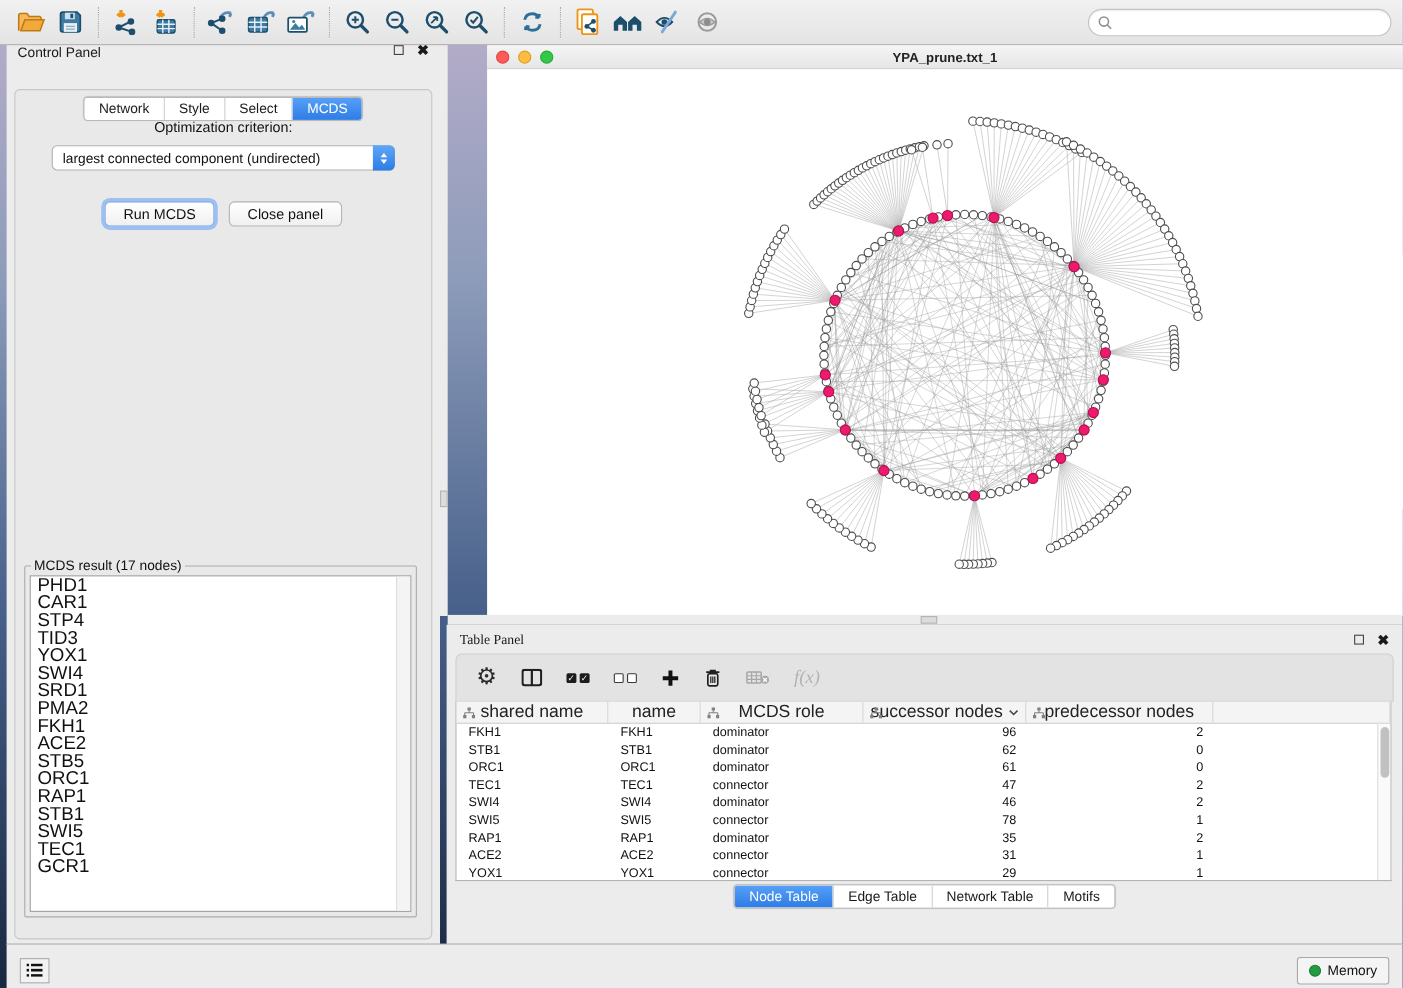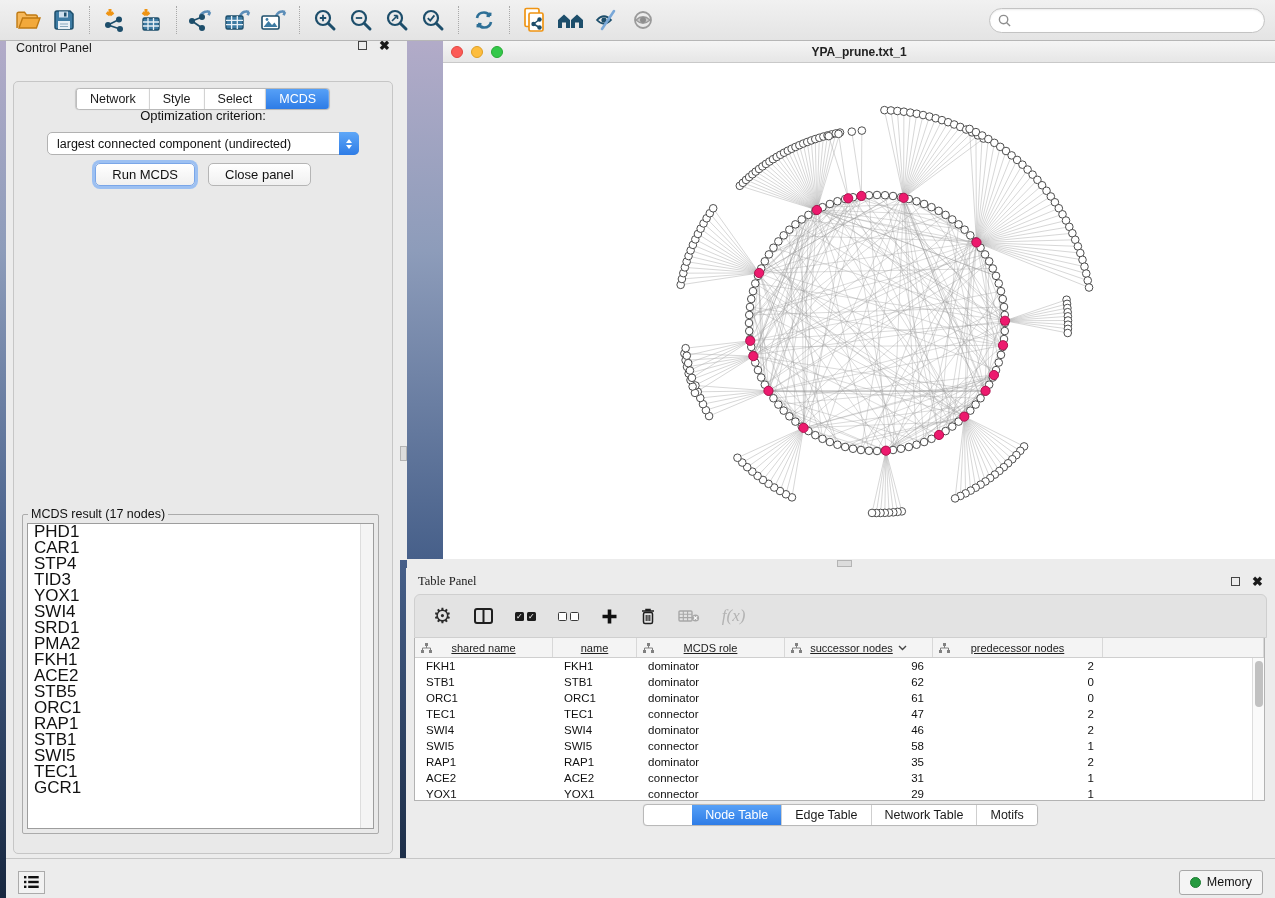--- a/index.html
+++ b/index.html
@@ -37,21 +37,21 @@
     background:#e9e9e9; border:1px solid #c6c6c6; border-radius:5px; }
   .opt-label { text-align:center; margin-top:26px; font-size:13px; color:#111; }
   .criterion { margin:9px auto 0; width:312px; height:23px; background:#fff;
     border:1px solid #b2b2b2; border-radius:5px; position:relative;
     display:flex; align-items:center; padding:0 26px 0 9px; font-size:12.5px; color:#111; }
   .criterion .stepper { position:absolute; right:-1px; top:-1px; width:20px; height:23px;
     border-radius:0 5px 5px 0; background:linear-gradient(#5ea7f8,#2e7ce6);
     display:flex; flex-direction:column; align-items:center; justify-content:center; gap:2px; }
   .chev-up { width:0; height:0; border-left:3.5px solid transparent; border-right:3.5px solid transparent; border-bottom:4.5px solid #fff; }
   .chev-dn { width:0; height:0; border-left:3.5px solid transparent; border-right:3.5px solid transparent; border-top:4.5px solid #fff; }
-  .btn-row { display:flex; justify-content:center; gap:13px; margin-top:8px; }
+  .btn-row { display:flex; justify-content:center; gap:13px; margin-top:28px; }
   .push-btn { height:23px; padding:0 16px; font-size:13px; color:#111;
     background:linear-gradient(#ffffff,#f0f0f0); border:1px solid #b5b5b5; border-radius:5px; }
   .push-btn.focused { box-shadow:0 0 0 3px rgba(92,158,250,.55); border-color:#7aa6e8; }
   .result-box { position:absolute; left:8px; right:13px; top:425px; bottom:19px;
     border:1px solid #ababab; border-radius:2px; }
   .result-box legend { font-size:12.5px; color:#111; padding:0 3px; margin-left:5px; }
   .result-list { position:absolute; left:4px; right:4px; top:2px; bottom:4px; background:#fff;
     border:1px solid #9d9d9d; overflow:hidden; }
   .result-item { font-size:17px; line-height:16px; padding-left:6px; color:#111; }
   .list-scroll { position:absolute; right:0; top:0; bottom:0; width:13px;
@@ -88,21 +88,21 @@
   .chk-pair { display:flex; gap:3px; }
   .chk { width:9px; height:9px; background:#1c1c1c; border-radius:1.5px; color:#fff;
     font-size:8px; line-height:9px; text-align:center; }
   .unchk { width:9px; height:9px; background:#fff; border:1.4px solid #3a3a3a; border-radius:1.5px; }
   .fx { font-family:"Liberation Serif", serif; font-style:italic; font-size:17px; color:#b3b3b3; }
   .table-wrap { position:absolute; left:8px; right:10px; top:70px; bottom:57px;
     background:#fff; border:1px solid #b3b3b3; border-top:none; overflow:hidden; }
   .t-head { display:grid; grid-template-columns:138px 84px 148px 148px 170px 1fr;
     background:#f4f4f4; border-bottom:1px solid #cfcfcf; height:20px; }
   .th { position:relative; display:flex; align-items:center; justify-content:center;
-    font-size:11px; color:#222; border-right:1px solid #d8d8d8; gap:5px;text-decoration:underline; }
+    font-size:16px; color:#222; border-right:1px solid #d8d8d8; gap:5px; }
   .th .tree-ic { position:absolute; left:6px; top:5px; }
   .t-body { position:absolute; left:0; right:12px; top:20px; bottom:0; }
   .t-row { display:grid; grid-template-columns:138px 84px 148px 148px 170px 1fr; height:16px; }
   .td { font-size:11.5px; color:#111; line-height:16px; padding-left:11px; white-space:nowrap; }
   .td.num { text-align:right; padding-left:0; padding-right:9px; }
   .t-scroll { position:absolute; right:0; top:20px; bottom:0; width:12px;
     background:#fafafa; border-left:1px solid #ddd; }
   .t-thumb { position:absolute; left:1.5px; top:3px; width:8px; height:46px;
     background:#c1c1c1; border-radius:4px; }
   .tp-tabs { position:absolute; left:0; right:0; bottom:32px; display:flex; justify-content:center; }
@@ -1127,21 +1127,21 @@
           <div class="td">SWI4</div>
           <div class="td">dominator</div>
           <div class="td num">46</div>
           <div class="td num">2</div>
           <div class="td"></div>
         </div>
         <div class="t-row">
           <div class="td">SWI5</div>
           <div class="td">SWI5</div>
           <div class="td">connector</div>
-          <div class="td num">58</div>
+          <div class="td num">78</div>
           <div class="td num">1</div>
           <div class="td"></div>
         </div>
         <div class="t-row">
           <div class="td">RAP1</div>
           <div class="td">RAP1</div>
           <div class="td">dominator</div>
           <div class="td num">35</div>
           <div class="td num">2</div>
           <div class="td"></div>
@@ -1161,21 +1161,21 @@
           <div class="td num">29</div>
           <div class="td num">1</div>
           <div class="td"></div>
         </div>
       </div>
     <div class="t-scroll">
         <div class="t-thumb"></div>
       </div>
   </div>
   <div class="tp-tabs">
-      <div class="seg-tabs" style="position:static; transform:none;padding-left:48px;" id="tp-tabs-inner">
+      <div class="seg-tabs" style="position:static; transform:none;" id="tp-tabs-inner">
         <span class="seg active">Node Table</span>
         <span class="seg">Edge Table</span>
         <span class="seg">Network Table</span>
         <span class="seg">Motifs</span>
       </div>
     </div>
 </div>
 
 <div class="statusbar">
   <div class="list-btn">

